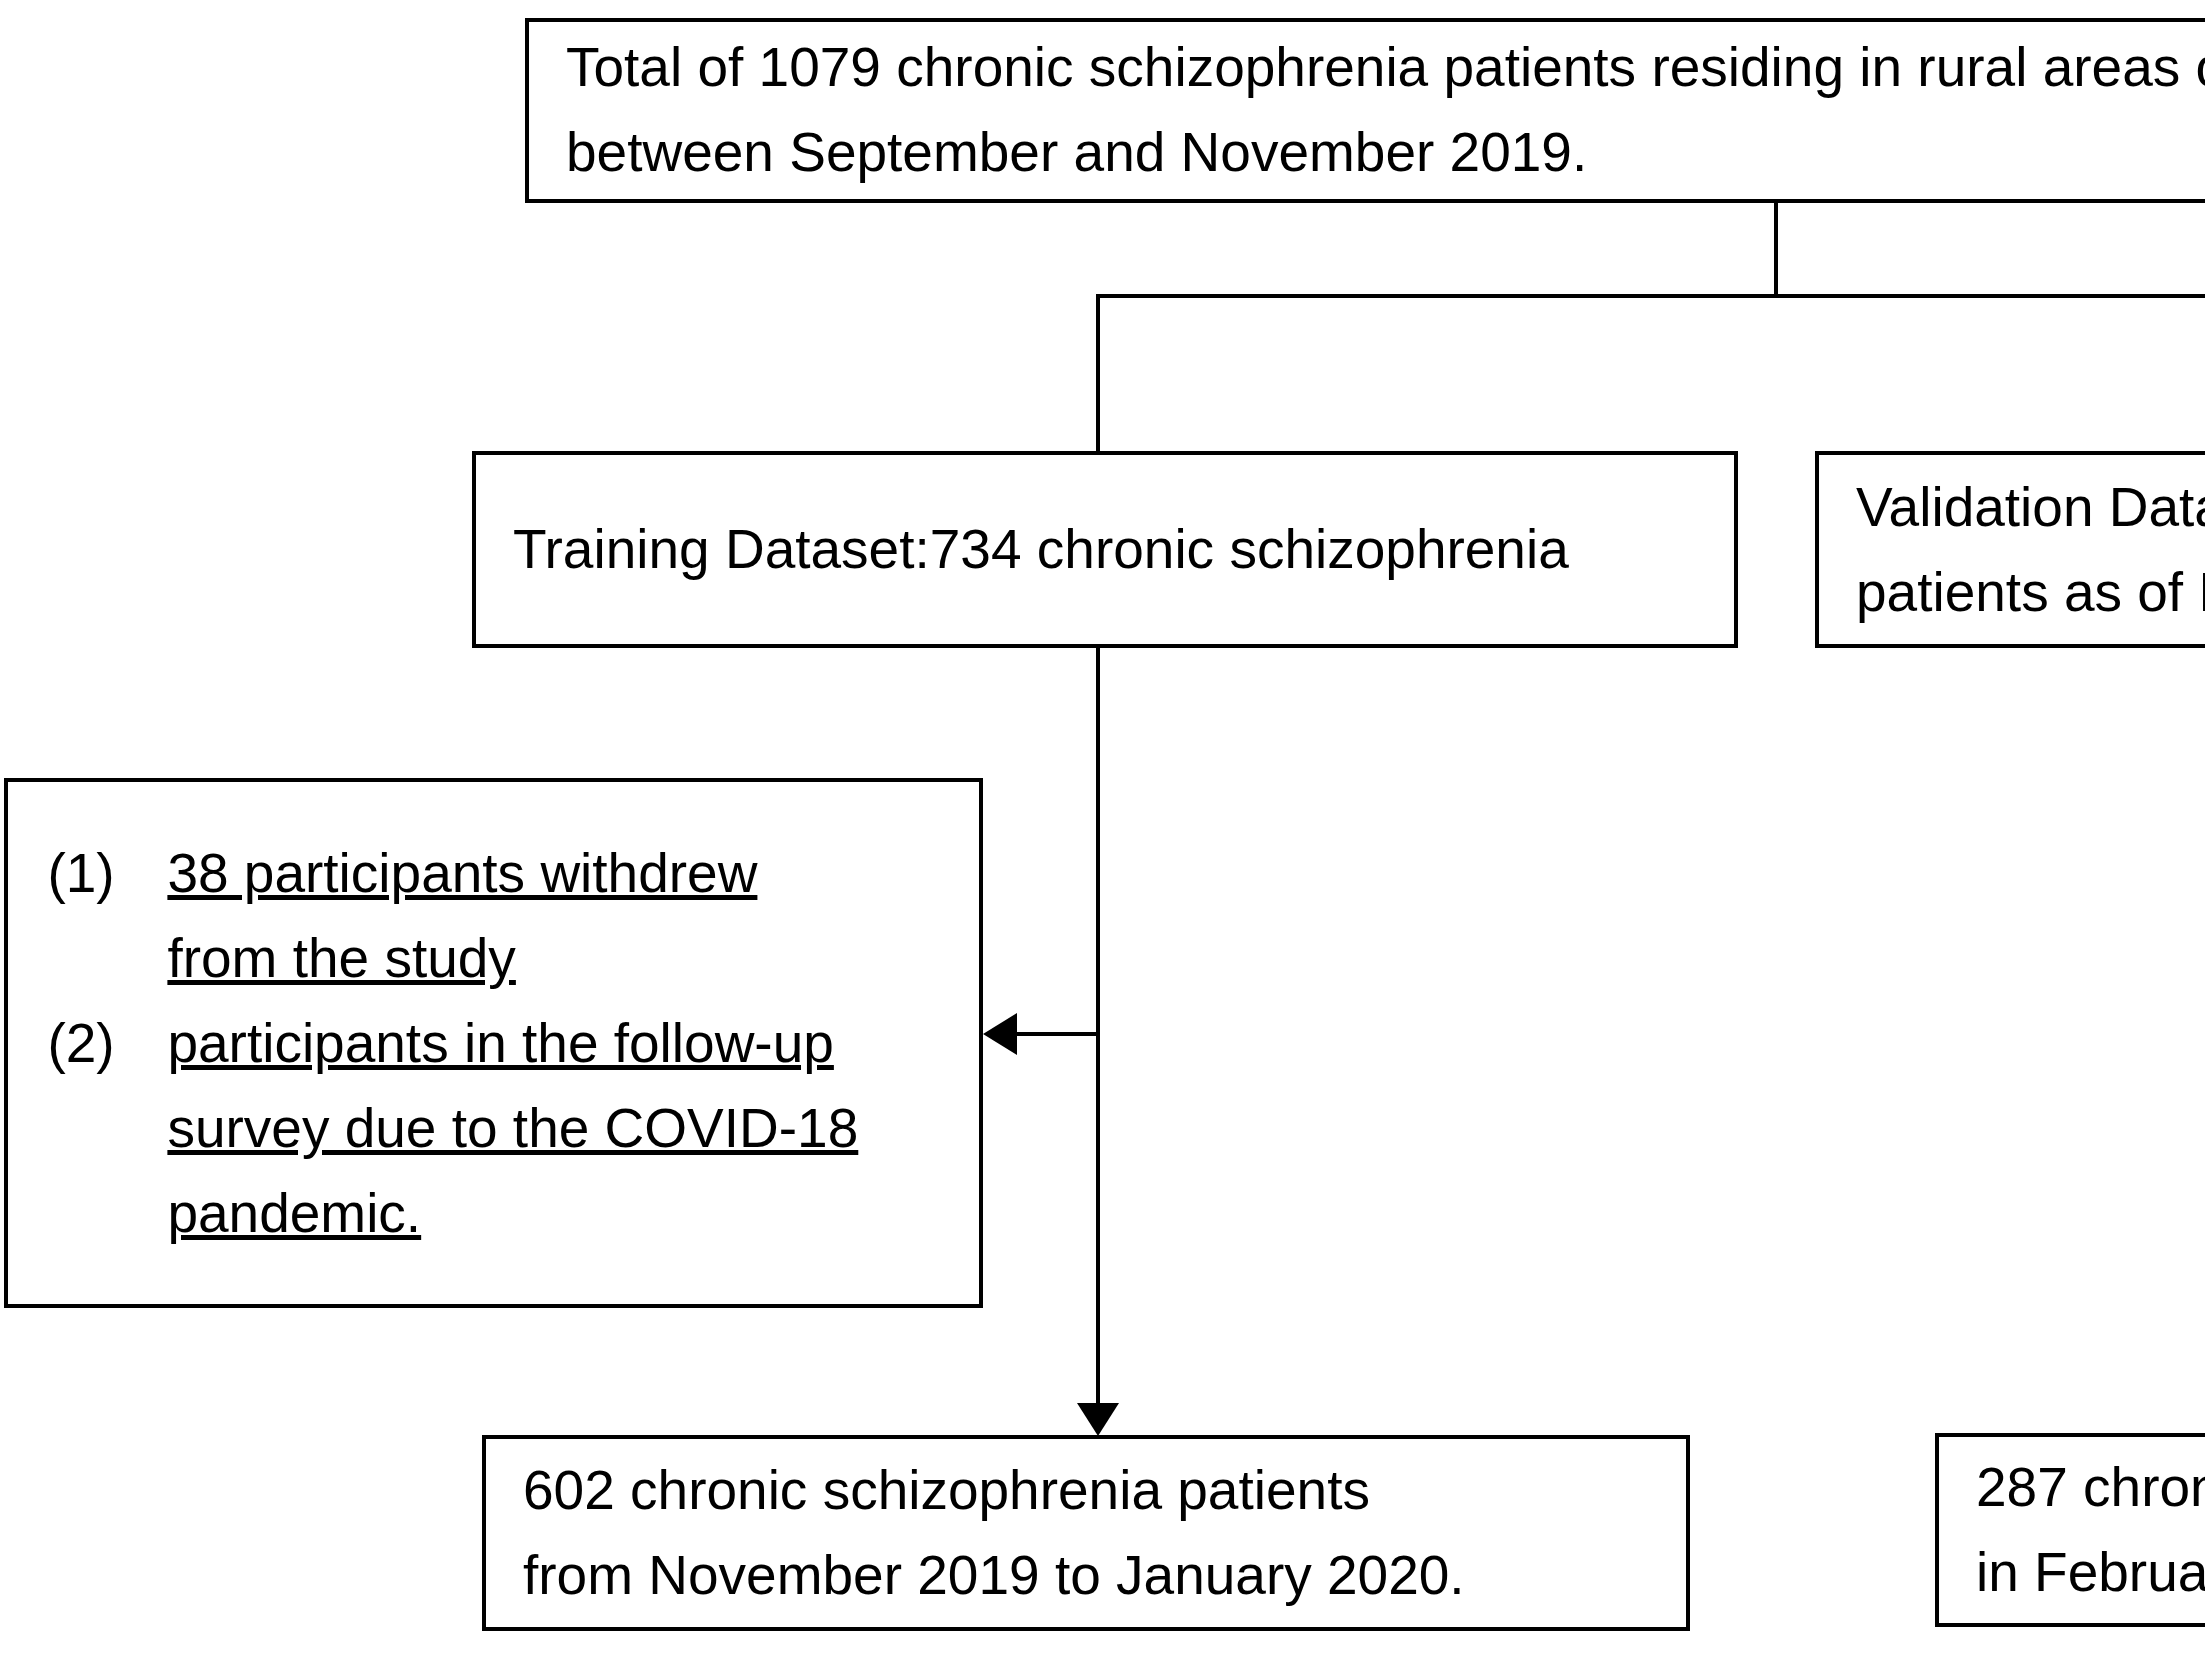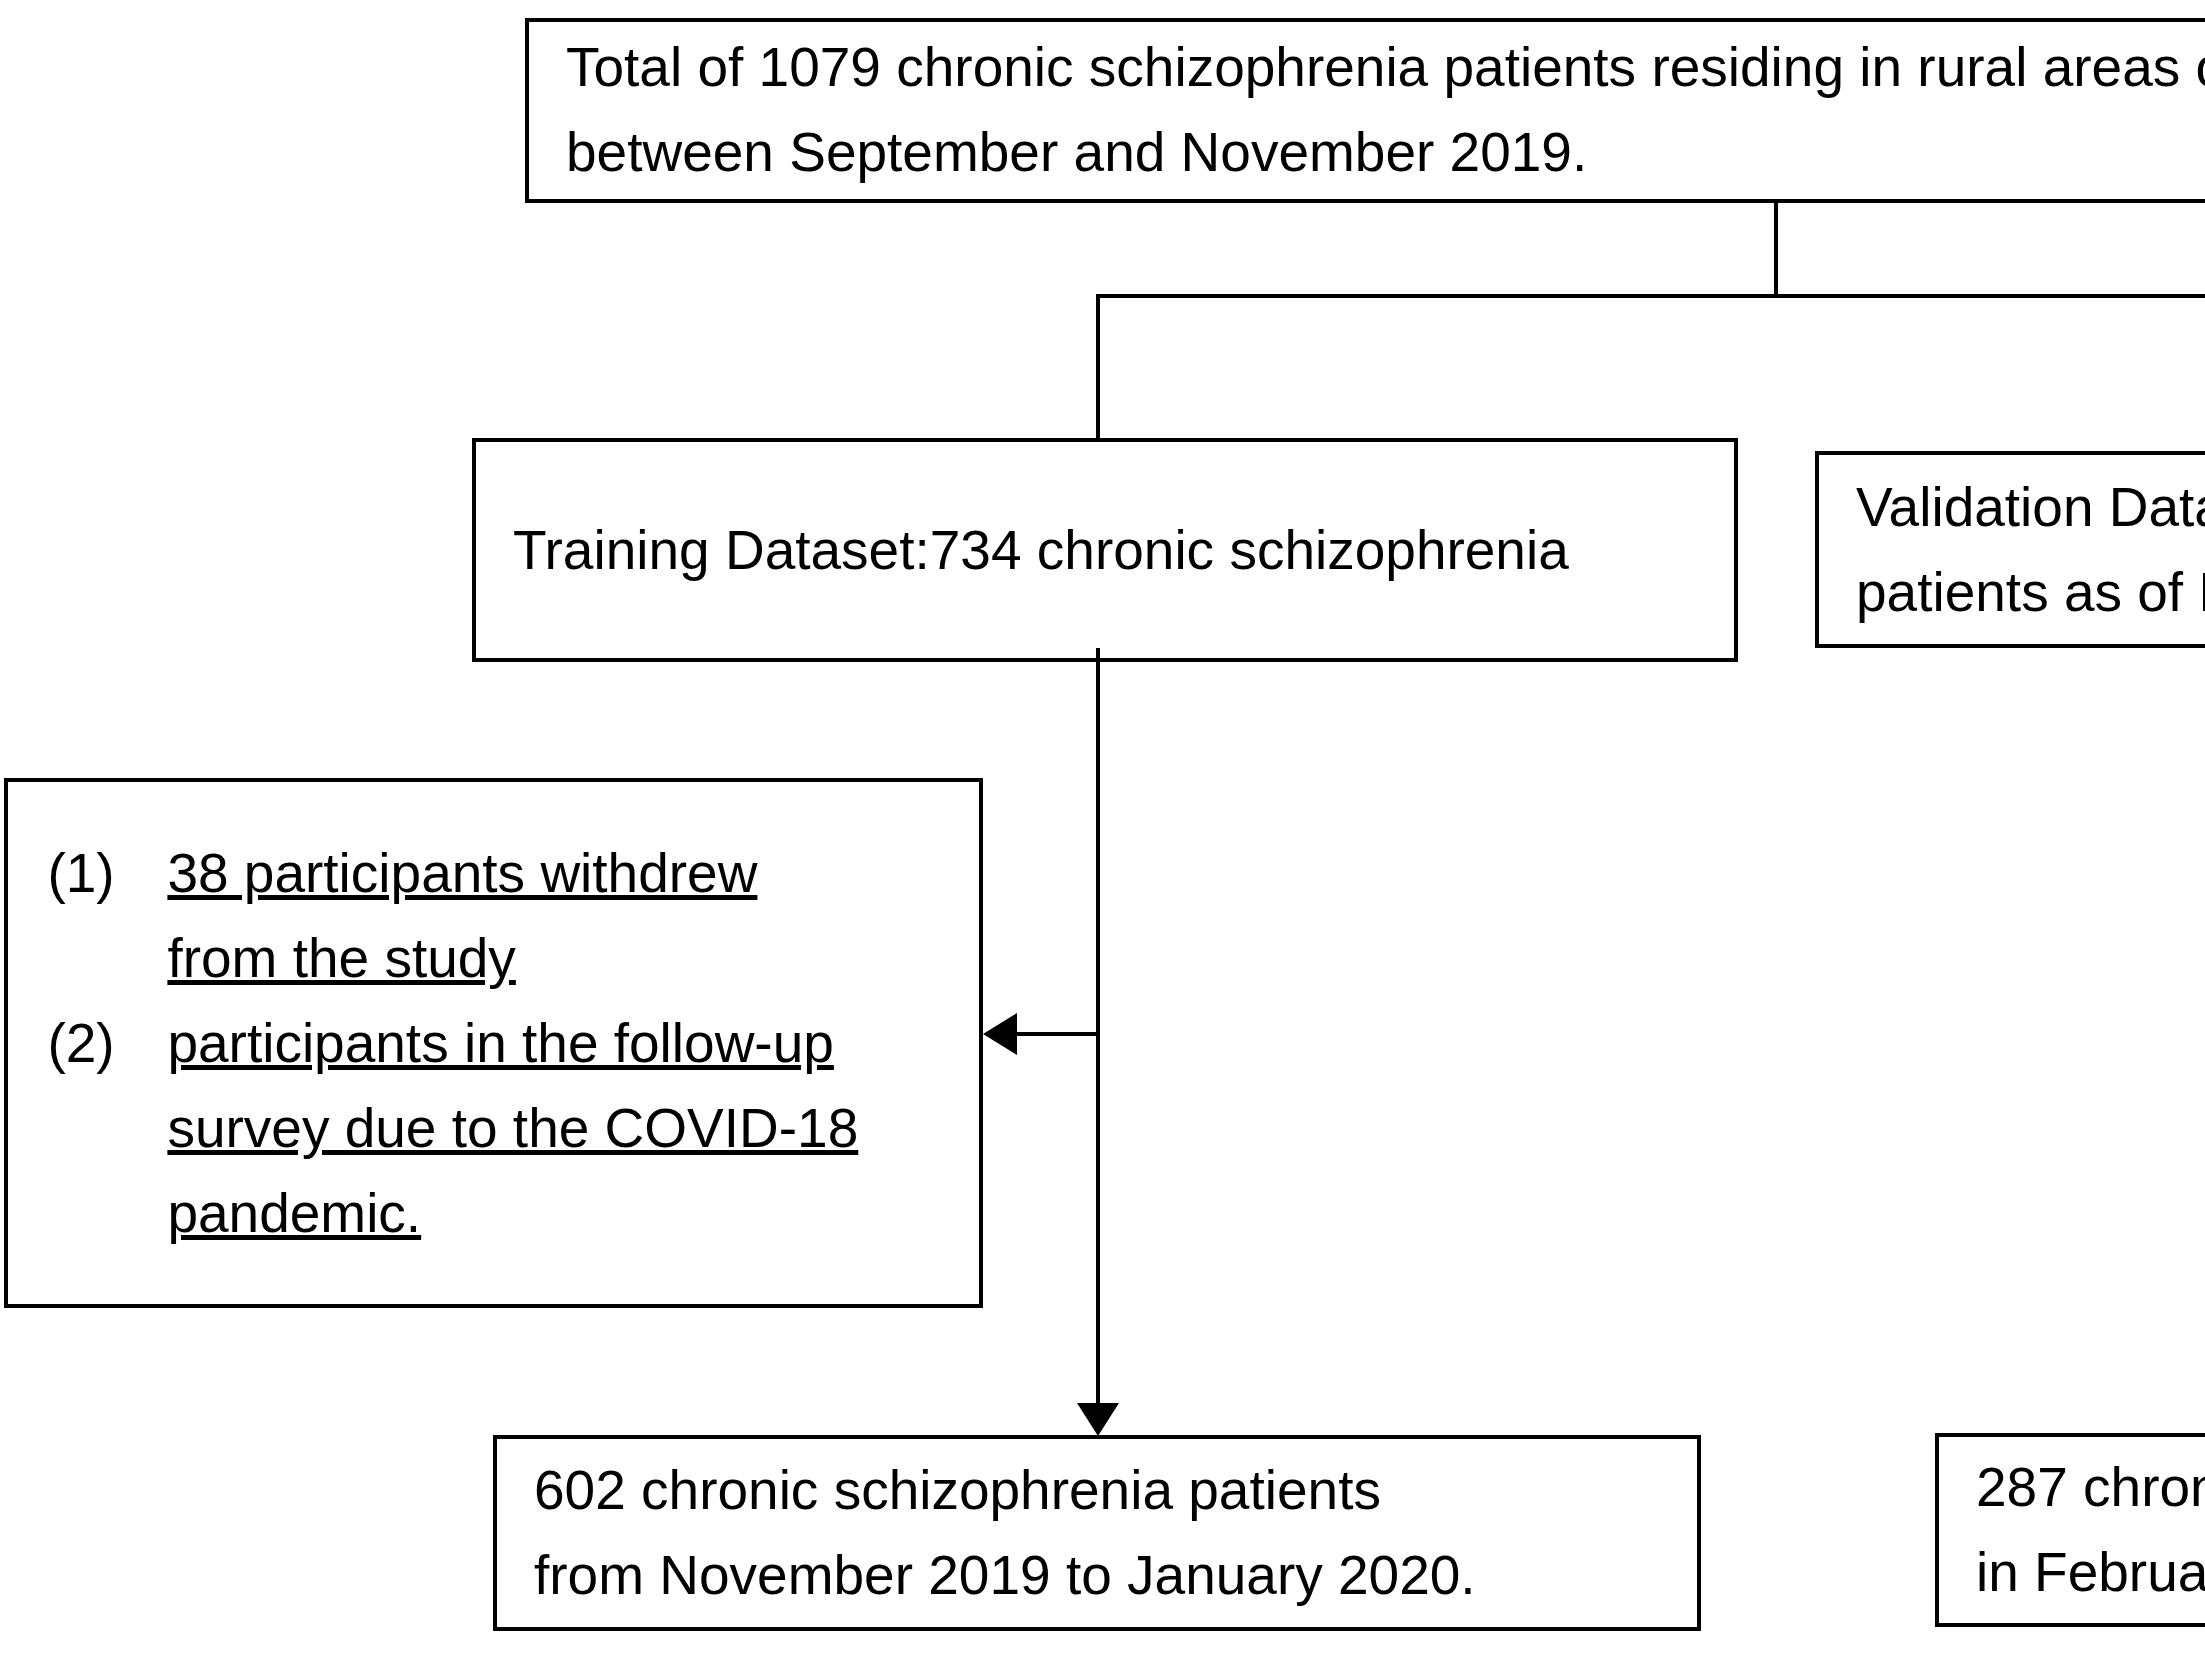--- a/index.html
+++ b/index.html
@@ -36,24 +36,24 @@
   .line {
     position: absolute;
     background: #000000;
   }
   .arrowhead { position: absolute; width: 0; height: 0; }
   .ah-down   { border-left: 21px solid transparent; border-right: 21px solid transparent; border-top: 33px solid #000000; }
   .ah-left   { border-top: 21px solid transparent; border-bottom: 21px solid transparent; border-right: 34px solid #000000; }
 
   
   #top-box        { left: 525px; top: 17.6px;   width: 2481px; height: 185px; }
-  #training-box   { left: 472px; top: 438px; width: 1266px; height: 224px; }
+  #training-box   { left: 472px; top: 451px; width: 1266px; height: 197px; }
   #validation-box { left: 1815px; top: 451px; width: 1312px; height: 197px; }
   #left-list-box  { left: 4.4px;   top: 778px; width: 979px; height: 530px; }
-  #bottom-left-box  { left: 493px; top: 1435px; width: 1208px; height: 196px; }
+  #bottom-left-box  { left: 482px; top: 1435px; width: 1208px; height: 196px; }
   #bottom-right-box { left: 1935px; top: 1433px; width: 1156px; height: 194px; }
 
   
   #stub-line        { left: 1774px; top: 203px;  width: 3.5px;    height: 94px; }
   #bracket-line     { left: 1096px; top: 294px;  width: 1346px; height: 3.5px; }
   #drop-left-line   { left: 1096px; top: 294px;  width: 3.5px;    height: 159px; }
   #flow-left-line   { left: 1096px; top: 648px; width: 3.5px;    height: 757px; }
   #flow-left-arrowhead  { left: 1077px; top: 1403px; }
   #excl-left-line   { left: 1014px; top: 1032px; width: 86px;  height: 3.5px; }
   #excl-left-arrowhead  { left: 983px; top: 1013px; }

